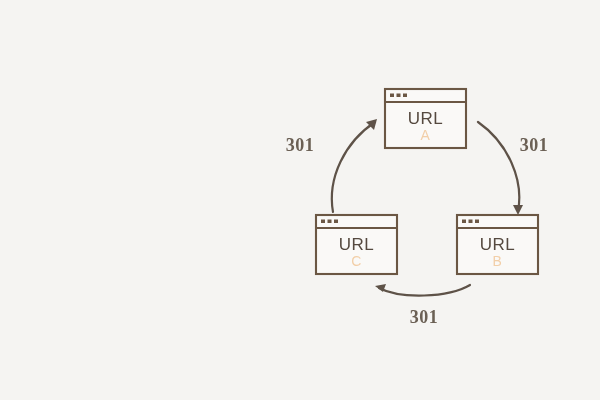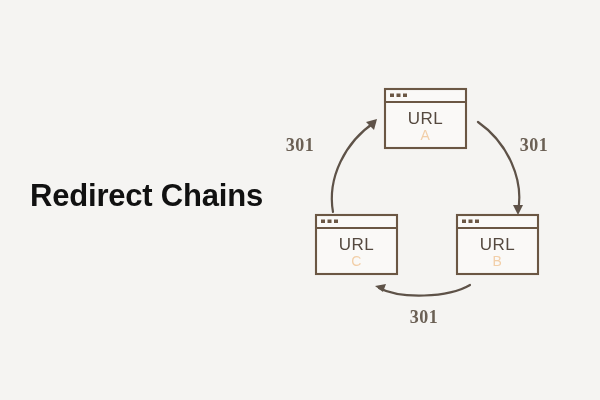--- a/index.html
+++ b/index.html
@@ -78,21 +78,20 @@
   }
   .arrowhead {
     fill: #5e5248;
   }
 </style>
 </head>
 <body>
 
 <div id="canvas">
 
-  <div id="title">Redirect Chains</div>
 
   <svg class="diagram-svg" viewBox="0 0 600 400">
 
     <g>
       <path class="arc" d="M 333 212 C 327 178 345 142 375 122"></path>
       <polygon class="arrowhead" points="377,119 366,122 374,130"></polygon>
       <text class="edge-label" x="300" y="151" text-anchor="middle">301</text>
     </g>
 
     <g>

